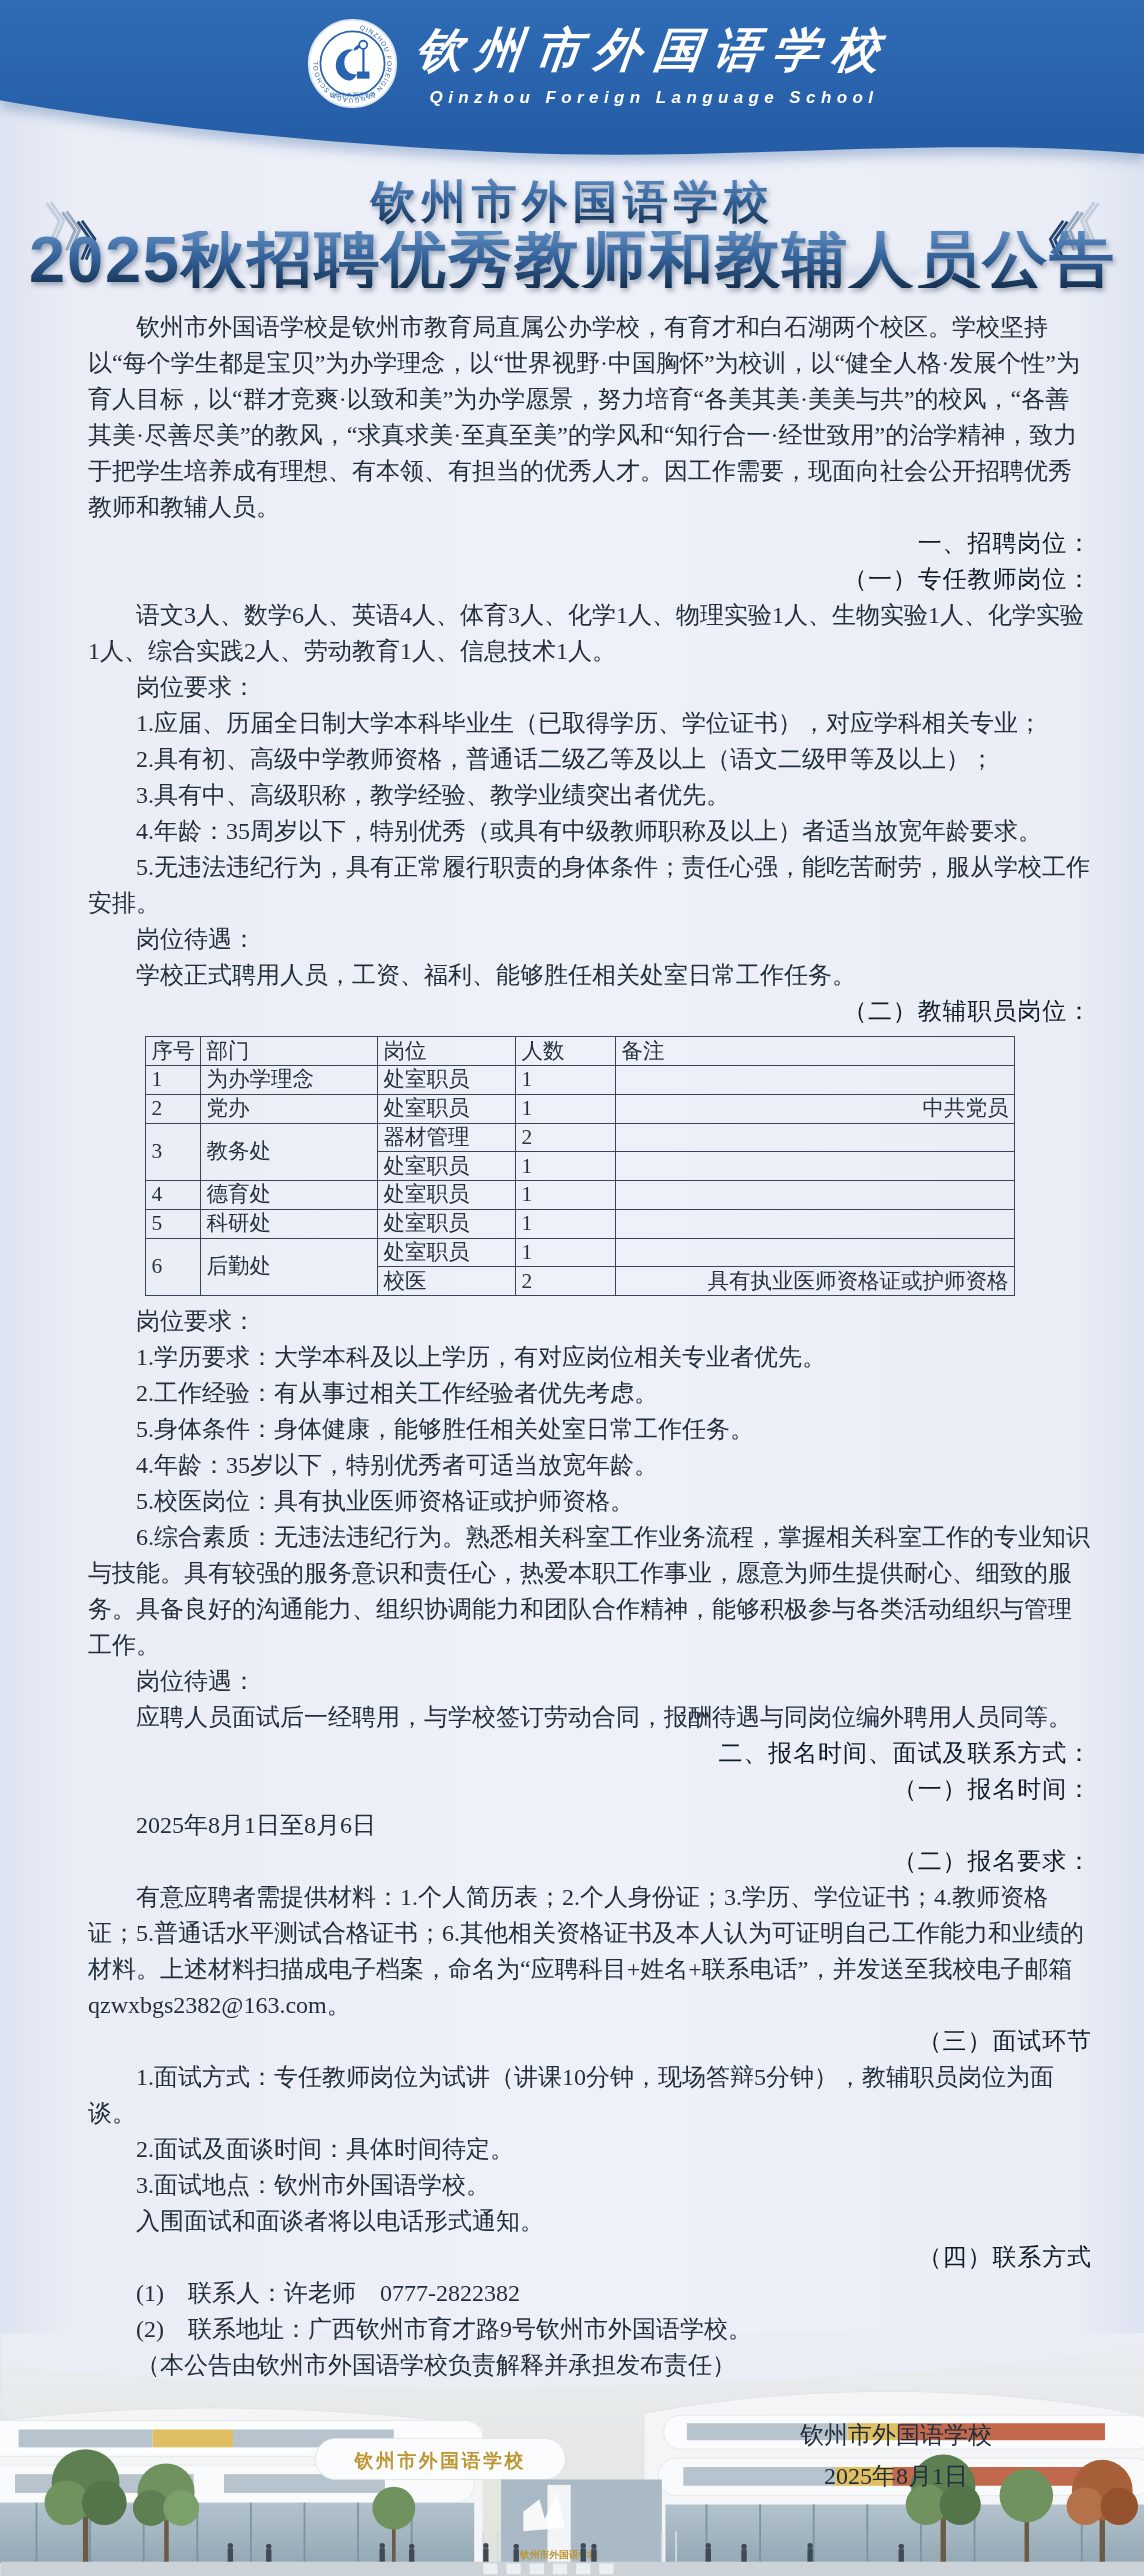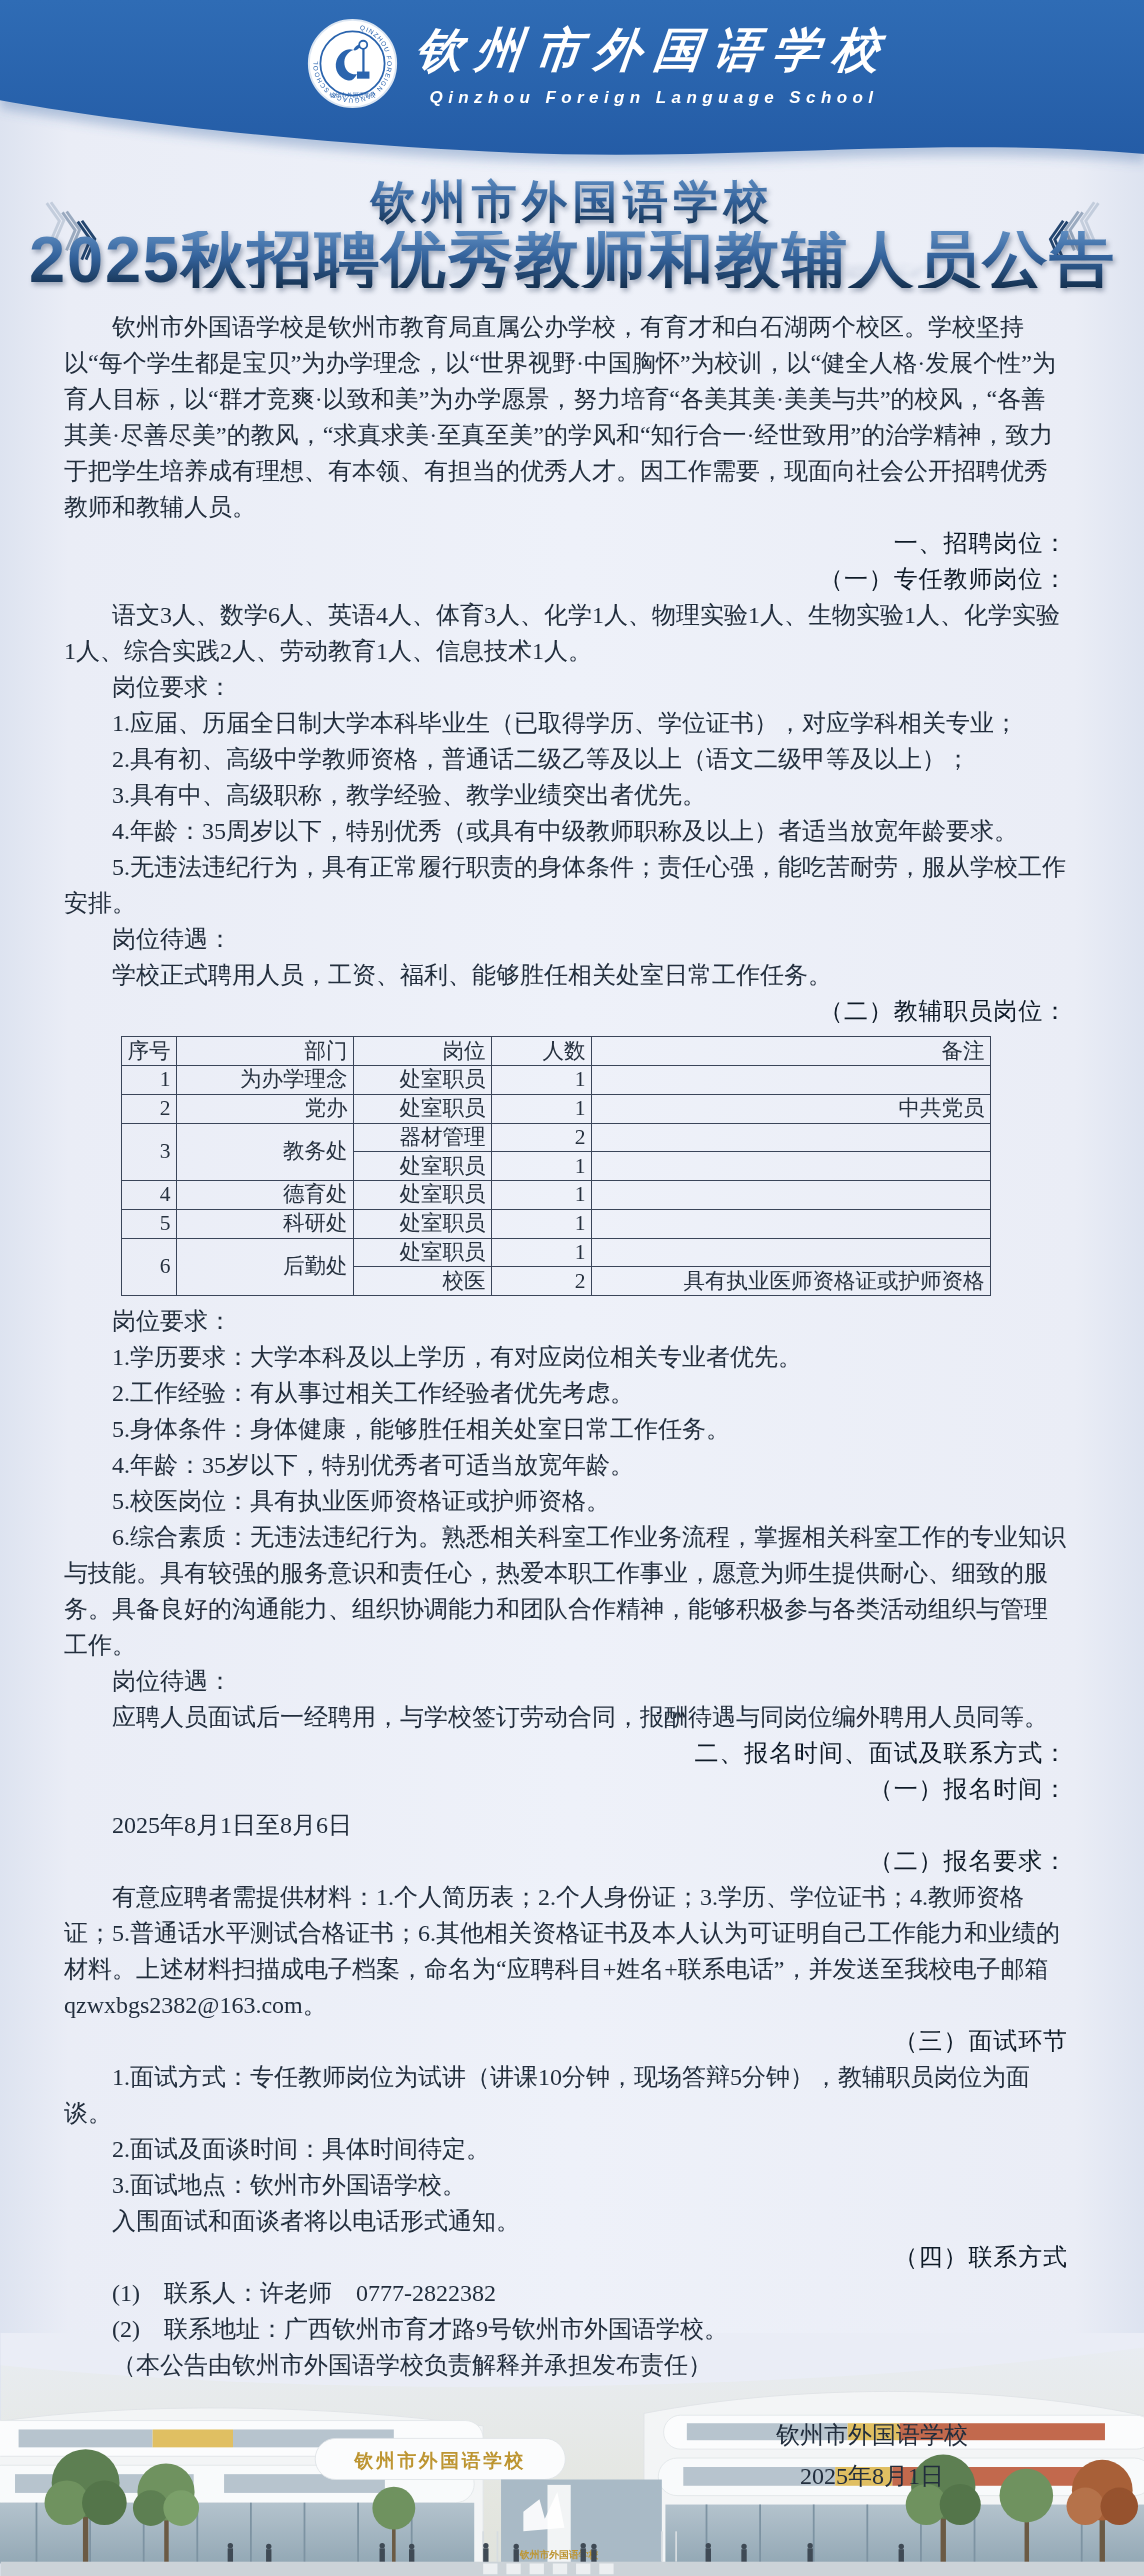--- a/index.html
+++ b/index.html
@@ -52,38 +52,38 @@
   .deco{
     position:absolute;z-index:3;font-size:43px;font-weight:900;color:#24466f;
     font-family:"Liberation Sans","DejaVu Sans",sans-serif;
   }
   .deco-left{left:77px;top:211px;transform:rotate(-6deg);
     text-shadow:-14.3px -10.7px 0 rgba(36,70,111,.40), -29px -21.5px 0 rgba(36,70,111,.18);}
   .deco-right{right:77px;top:211px;transform:rotate(6deg);
     text-shadow:14.3px -10.7px 0 rgba(36,70,111,.40), 29px -21.5px 0 rgba(36,70,111,.18);}
   
   .doc{
-    position:absolute;top:309px;left:64px;width:1004px;z-index:3;
+    position:absolute;top:309px;left:88px;width:1004px;z-index:3;
     font-size:24px;line-height:36px;
   }
   .blk{margin:0;}
   .blk.p{text-indent:2em;}
   .blk.h{
     text-indent:2em;font-family:"Liberation Sans","DejaVu Sans",sans-serif;
     font-weight:normal;color:#0e1a27;letter-spacing:0.9px;text-align:right;
   }
   
   table.jobs{
     border-collapse:collapse;margin:7.2px 0 7.2px 57px;width:869px;
     border:1.8px solid #323e52;table-layout:fixed;
     font-size:21.5px;line-height:25px;color:#26313f;
   }
   table.jobs th,table.jobs td{
     border:0.9px solid #3a4559;height:26px;padding:0.9px 5.4px;
-    text-align:right;font-weight:normal;overflow:hidden;white-space:nowrap;
+    text-align:left;font-weight:normal;overflow:hidden;white-space:nowrap;
   }
   table.jobs td.al,table.jobs th.al{text-align:right;}
   
   .sig{width:224px;margin:32px 84px 0 auto;text-align:center;font-size:24px;line-height:41px;color:#222e3d;}
   
   .footer-photo{position:absolute;left:0;bottom:0;width:1145px;height:243px;z-index:1;}
 </style>
 </head>
 <body>
 

